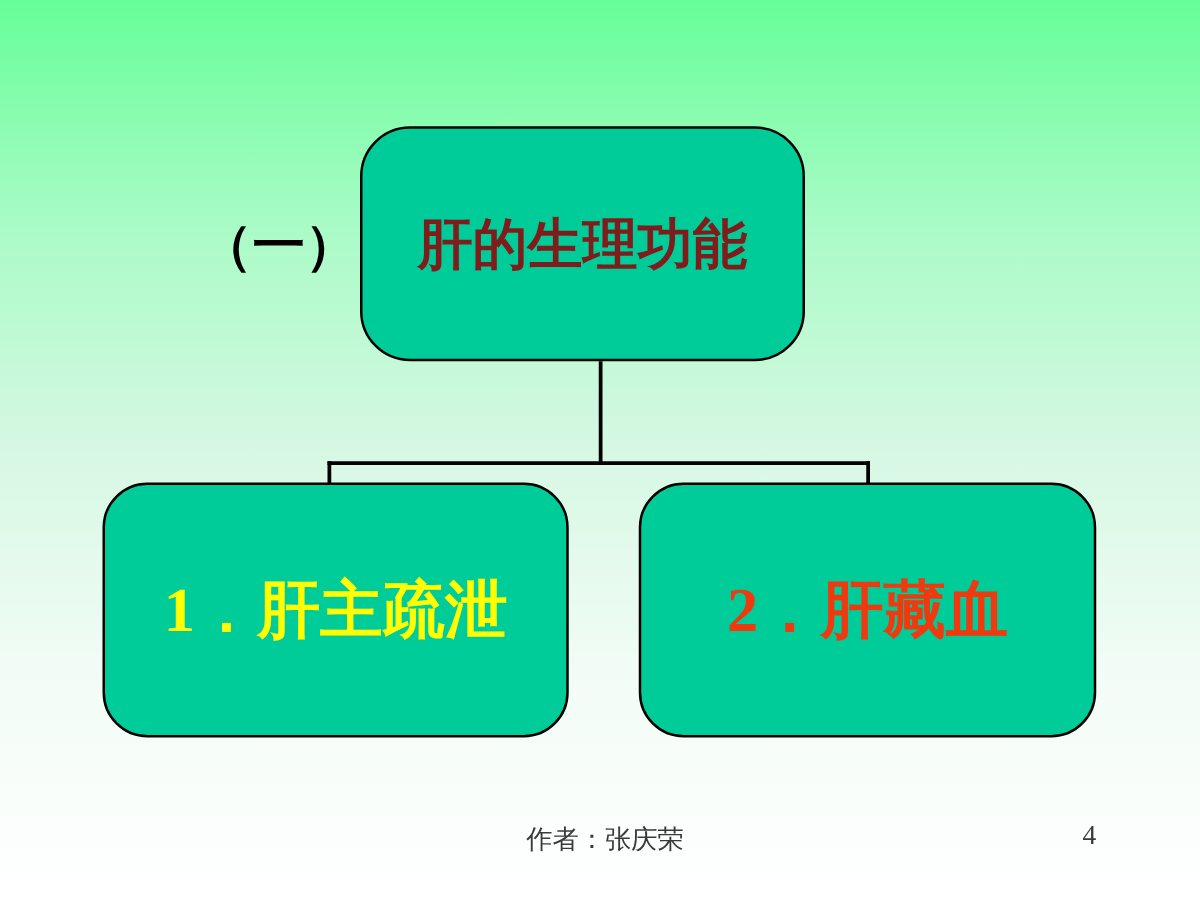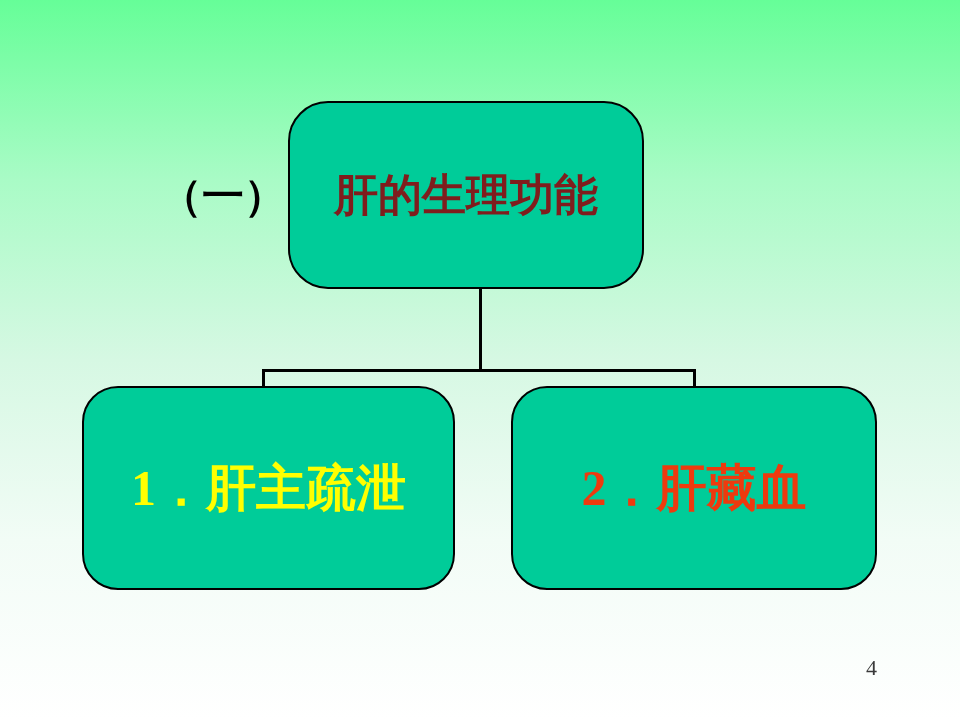--- a/index.html
+++ b/index.html
@@ -130,16 +130,17 @@
   <div class="connector connector-right-drop"></div>
 
   <div class="node child-box child-box-1">
     <span class="node-text">1．肝主疏泄</span>
   </div>
 
   <div class="node child-box child-box-2">
     <span class="node-text">2．肝藏血</span>
   </div>
 
+  <div class="footer-author">作者：张庆荣</div>
 
   <div class="page-number">4</div>
 
 </div>
 
 </body></html>

